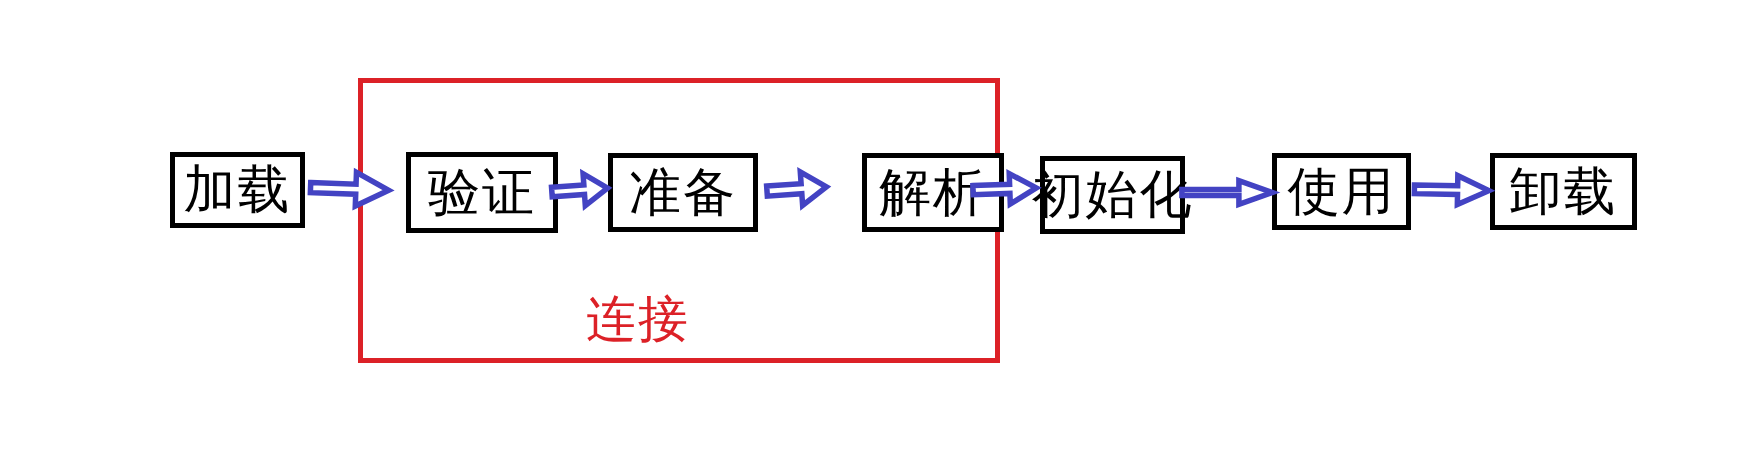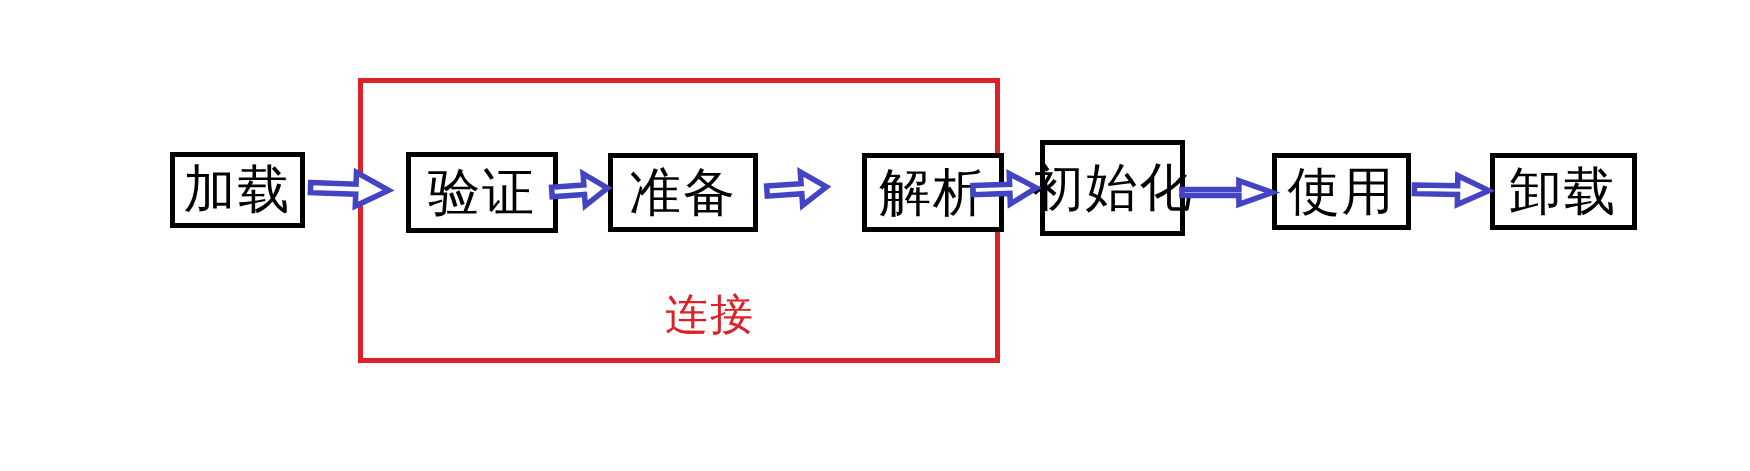--- a/index.html
+++ b/index.html
@@ -30,40 +30,40 @@
   }
   .group-outline{
     position:absolute;
     box-sizing:border-box;
     left:358px;top:78px;width:642px;height:285px;
     border:5px solid var(--c-group);
     background:transparent;
   }
   .group-label{
     position:absolute;
-    left:635px;top:286px;width:120px;
-    text-align:right;
-    font-size:43px;
+    left:586px;top:286px;width:120px;
+    text-align:left;
+    font-size:50px;
     color:var(--c-group);
     letter-spacing:2px;
   }
   .arrow{position:absolute;overflow:visible;}
   .arrow polygon{
     fill:var(--c-bg);
     stroke:var(--c-arrow);
     stroke-width:5.5;
     stroke-linejoin:miter;
     vector-effect:non-scaling-stroke;
   }
   
   .b1{left:170px;top:152px;width:135px;height:76px;}
   .b2{left:406px;top:152px;width:152px;height:81px;}
   .b3{left:608px;top:153px;width:150px;height:79px;text-align:right;}
   .b4{left:828px;top:153px;width:142px;height:79px;margin-left:34px;}
-  .b5{left:1040px;top:140px;width:145px;height:96px;}
+  .b5{left:1040px;top:156px;width:145px;height:78px;}
   .b6{left:1272px;top:153px;width:139px;height:77px;}
   .b7{left:1490px;top:153px;width:147px;height:77px;justify-content:center;}
   
   .a1{left:308px;top:168px;width:84px;height:42px;transform:rotate(2deg);}
   .a2{left:550px;top:170px;width:60px;height:40px;transform:rotate(-4deg);}
   .a3{left:765px;top:168px;width:64px;height:42px;transform:rotate(-4deg);}
   .a4{left:971px;top:170px;width:68px;height:38px;transform:rotate(-2deg);}
   .a5{left:1180px;top:177px;width:95px;height:31px;}
   .a6{left:1412px;top:172px;width:80px;height:36px;transform:rotate(1deg);}
 </style>

